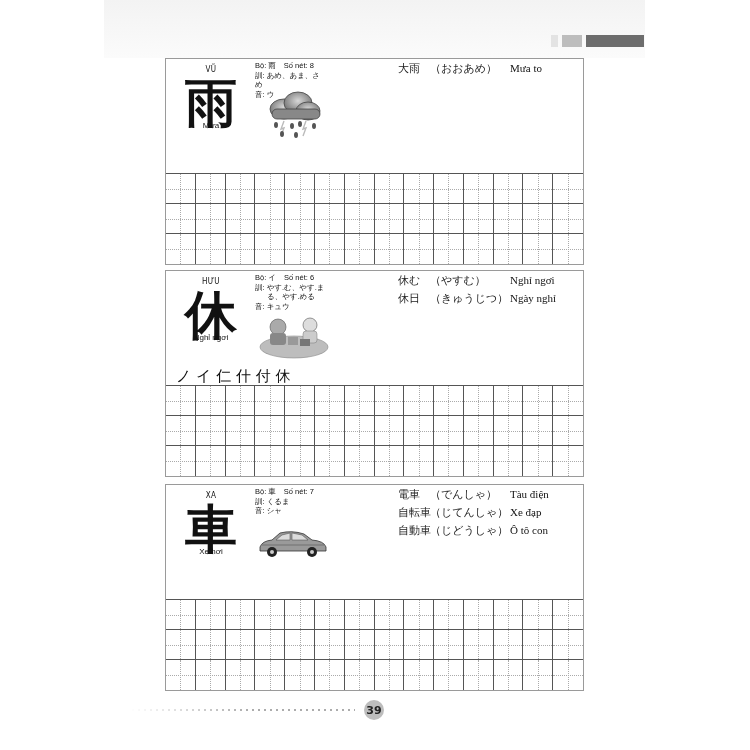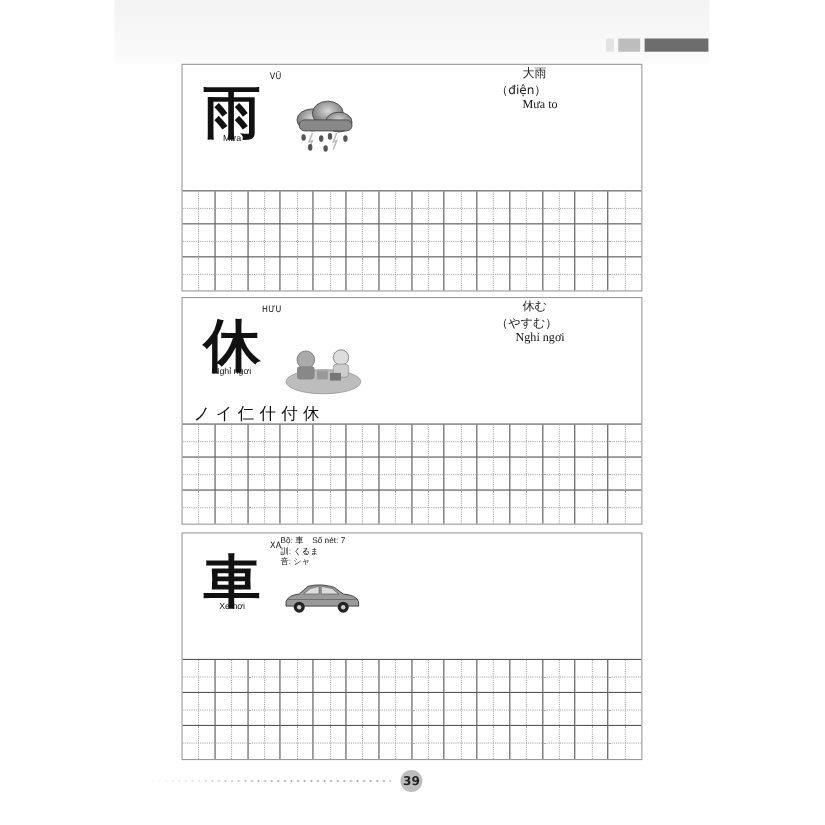--- a/index.html
+++ b/index.html
@@ -15,36 +15,36 @@
   .hb1 { width: 7px; }
   .hb2 { width: 20px; }
   .hb3 { width: 58px; }
 
   .card {
     position: absolute; left: 165px; width: 419px;
     border: 1px solid #9a9a9a; background: #fff;
   }
   .card-head { position: relative; height: 114px; }
   .reading {
-    position: absolute; left: 0; width: 90px; text-align: right;
+    position: absolute; left: 0; width: 90px; text-align: center;
     font-family: "DejaVu Sans Condensed", "DejaVu Sans", sans-serif; font-size: 8px; top: 6px; letter-spacing: 0.3px;
   }
   .big-kanji {
     position: absolute; left: 12px; width: 66px; top: 14px; text-align: center;
     font-size: 52px; line-height: 60px; font-weight: bold; font-family: "DejaVu Sans", sans-serif;
   }
   .meaning {
     position: absolute; left: 0; width: 90px; text-align: center; top: 62px;
     font-size: 8px; font-family: "Liberation Sans", sans-serif;
   }
   .info { position: absolute; left: 89px; top: 2px; width: 110px; font-size: 7.5px; line-height: 9.5px; font-family: "Liberation Sans", sans-serif; }
   .info .rad-line span { margin-right: 8px; }
   .illus { position: absolute; }
   .vocab { position: absolute; left: 232px; top: 0px; width: 186px; }
-  .vocab-row { display: flex; height: 18px; align-items: center; font-size: 11.5px; white-space: nowrap; flex-direction: column; }
+  .vocab-row { display: flex; height: 18px; align-items: center; font-size: 11.5px; white-space: nowrap; }
   .v-word { font-family: "DejaVu Sans", sans-serif; font-size: 11px; color: #222; }
   .v-kana { font-family: "DejaVu Sans", sans-serif; font-size: 11px; color: #222; }
   .v-mean { font-family: "Liberation Serif", serif; font-size: 11px; color: #111; }
   .stroke-order {
     position: absolute; left: 10px; bottom: 0px; font-size: 15px; letter-spacing: 0px;
     font-family: "DejaVu Serif", serif; line-height: 18px;
   }
 
   .grid { display: grid; grid-template-columns: repeat(14, 1fr); border-top: 1px solid #555; }
   .cell {
@@ -80,20 +80,26 @@
   <div class="hb hb1" style="background:#e3e3e3"></div>
   <div class="hb hb2" style="background:#bdbdbd"></div>
   <div class="hb hb3" style="background:#6d6d6d"></div>
 </div>
 
 <div class="card" style="top:58px;">
   <div class="card-head">
     <div class="reading">VŨ</div>
     <div class="big-kanji">雨</div>
     <div class="meaning">Mưa</div>
+    <div class="info">
+      <div class="rad-line"><span>Bộ: 雨</span><span>Số nét: 8</span></div>
+      <div>訓: あめ、あま、さ</div>
+      <div>め</div>
+      <div>音: ウ</div>
+    </div>
     <div class="illus" style="left:96px;top:30px;">
       <svg width="62" height="52" viewBox="0 0 62 52">
         <defs>
             <radialGradient id="cg" cx="50%" cy="40%" r="60%">
               <stop offset="0" stop-color="#d8d8d8"></stop>
               <stop offset="1" stop-color="#6e6e6e"></stop>
             </radialGradient>
           </defs>
         <ellipse cx="22" cy="20" rx="14" ry="10" fill="url(#cg)" stroke="#444" stroke-width="0.8"></ellipse>
         <ellipse cx="36" cy="14" rx="14" ry="11" fill="url(#cg)" stroke="#444" stroke-width="0.8"></ellipse>
@@ -105,21 +111,21 @@
         <ellipse cx="30" cy="37" rx="2" ry="3" fill="#555"></ellipse>
         <ellipse cx="38" cy="35" rx="2" ry="3" fill="#555"></ellipse>
         <ellipse cx="52" cy="37" rx="2" ry="3" fill="#555"></ellipse>
         <ellipse cx="20" cy="45" rx="2" ry="3" fill="#555"></ellipse>
         <ellipse cx="34" cy="46" rx="2" ry="3" fill="#555"></ellipse>
       </svg>
     </div>
     <div class="vocab">
       <div class="vocab-row">
         <span class="v-word" style="width:32px">大雨</span>
-        <span class="v-kana" style="width:80px">（điện）</span>
+        <span class="v-kana" style="width:80px">（おおあめ）</span>
         <span class="v-mean">Mưa to</span>
       </div>
     </div>
   </div>
   <div class="grid practice-grid">
       <div class="cell"></div>
       <div class="cell"></div>
       <div class="cell"></div>
       <div class="cell"></div>
       <div class="cell"></div>
@@ -161,36 +167,47 @@
       <div class="cell" style="border-bottom: none;"></div>
       <div class="cell" style="border-bottom: none;"></div>
     </div>
 </div>
 
 <div class="card" style="top:270px;">
   <div class="card-head">
     <div class="reading">HƯU</div>
     <div class="big-kanji">休</div>
     <div class="meaning">Nghỉ ngơi</div>
+    <div class="info">
+      <div class="rad-line"><span>Bộ: イ</span><span>Số nét: 6</span></div>
+      <div>訓: やす.む、やす.ま</div>
+      <div style="padding-left:12px">る、やす.める</div>
+      <div>音: キュウ</div>
+    </div>
     <div class="illus" style="left:92px;top:44px;">
       <svg width="72" height="44" viewBox="0 0 72 44">
         <ellipse cx="36" cy="32" rx="34" ry="11" fill="#bdbdbd" stroke="#888" stroke-width="0.6"></ellipse>
         <circle cx="20" cy="12" r="8" fill="#aaa" stroke="#555" stroke-width="0.6"></circle>
         <rect x="12" y="18" width="16" height="12" rx="3" fill="#888"></rect>
         <circle cx="52" cy="10" r="7" fill="#ddd" stroke="#555" stroke-width="0.6"></circle>
         <rect x="45" y="16" width="14" height="12" rx="3" fill="#ccc" stroke="#777" stroke-width="0.5"></rect>
         <rect x="30" y="22" width="10" height="8" fill="#999"></rect>
         <rect x="42" y="24" width="10" height="7" fill="#777"></rect>
       </svg>
     </div>
     <div class="vocab">
       <div class="vocab-row">
         <span class="v-word" style="width:32px">休む</span>
         <span class="v-kana" style="width:80px">（やすむ）</span>
         <span class="v-mean">Nghỉ ngơi</span>
+      </div>
+      <div class="vocab-row">
+        <span class="v-word" style="width:32px">休日</span>
+        <span class="v-kana" style="width:80px">（きゅうじつ）</span>
+        <span class="v-mean">Ngày nghỉ</span>
       </div>
     </div>
     <div class="stroke-order">ノ イ 仁 什 付 休</div>
   </div>
   <div class="grid practice-grid">
       <div class="cell"></div>
       <div class="cell"></div>
       <div class="cell"></div>
       <div class="cell"></div>
       <div class="cell"></div>
@@ -249,20 +266,37 @@
         <path d="M4 18 Q6 12 16 11 L24 4 Q36 1 48 5 L56 11 Q68 12 70 18 L70 22 L4 22 Z" fill="#9a9a9a" stroke="#333" stroke-width="0.8"></path>
         <path d="M26 6 L34 4 L34 11 L20 11 Z" fill="#dcdcdc" stroke="#444" stroke-width="0.5"></path>
         <path d="M36 4 L46 6 L52 11 L36 11 Z" fill="#dcdcdc" stroke="#444" stroke-width="0.5"></path>
         <line x1="6" y1="16" x2="68" y2="16" stroke="#555" stroke-width="0.6"></line>
         <circle cx="16" cy="23" r="5" fill="#222"></circle>
           <circle cx="16" cy="23" r="2" fill="#ccc"></circle>
         <circle cx="56" cy="23" r="5" fill="#222"></circle>
           <circle cx="56" cy="23" r="2" fill="#ccc"></circle>
       </svg>
     </div>
+    <div class="vocab">
+      <div class="vocab-row">
+        <span class="v-word" style="width:32px">電車</span>
+        <span class="v-kana" style="width:80px">（でんしゃ）</span>
+        <span class="v-mean">Tàu điện</span>
+      </div>
+      <div class="vocab-row">
+        <span class="v-word" style="width:32px">自転車</span>
+        <span class="v-kana" style="width:80px">（じてんしゃ）</span>
+        <span class="v-mean">Xe đạp</span>
+      </div>
+      <div class="vocab-row">
+        <span class="v-word" style="width:32px">自動車</span>
+        <span class="v-kana" style="width:80px">（じどうしゃ）</span>
+        <span class="v-mean">Ô tô con</span>
+      </div>
+    </div>
   </div>
   <div class="grid practice-grid">
       <div class="cell"></div>
       <div class="cell"></div>
       <div class="cell"></div>
       <div class="cell"></div>
       <div class="cell"></div>
       <div class="cell"></div>
       <div class="cell"></div>
       <div class="cell"></div>

